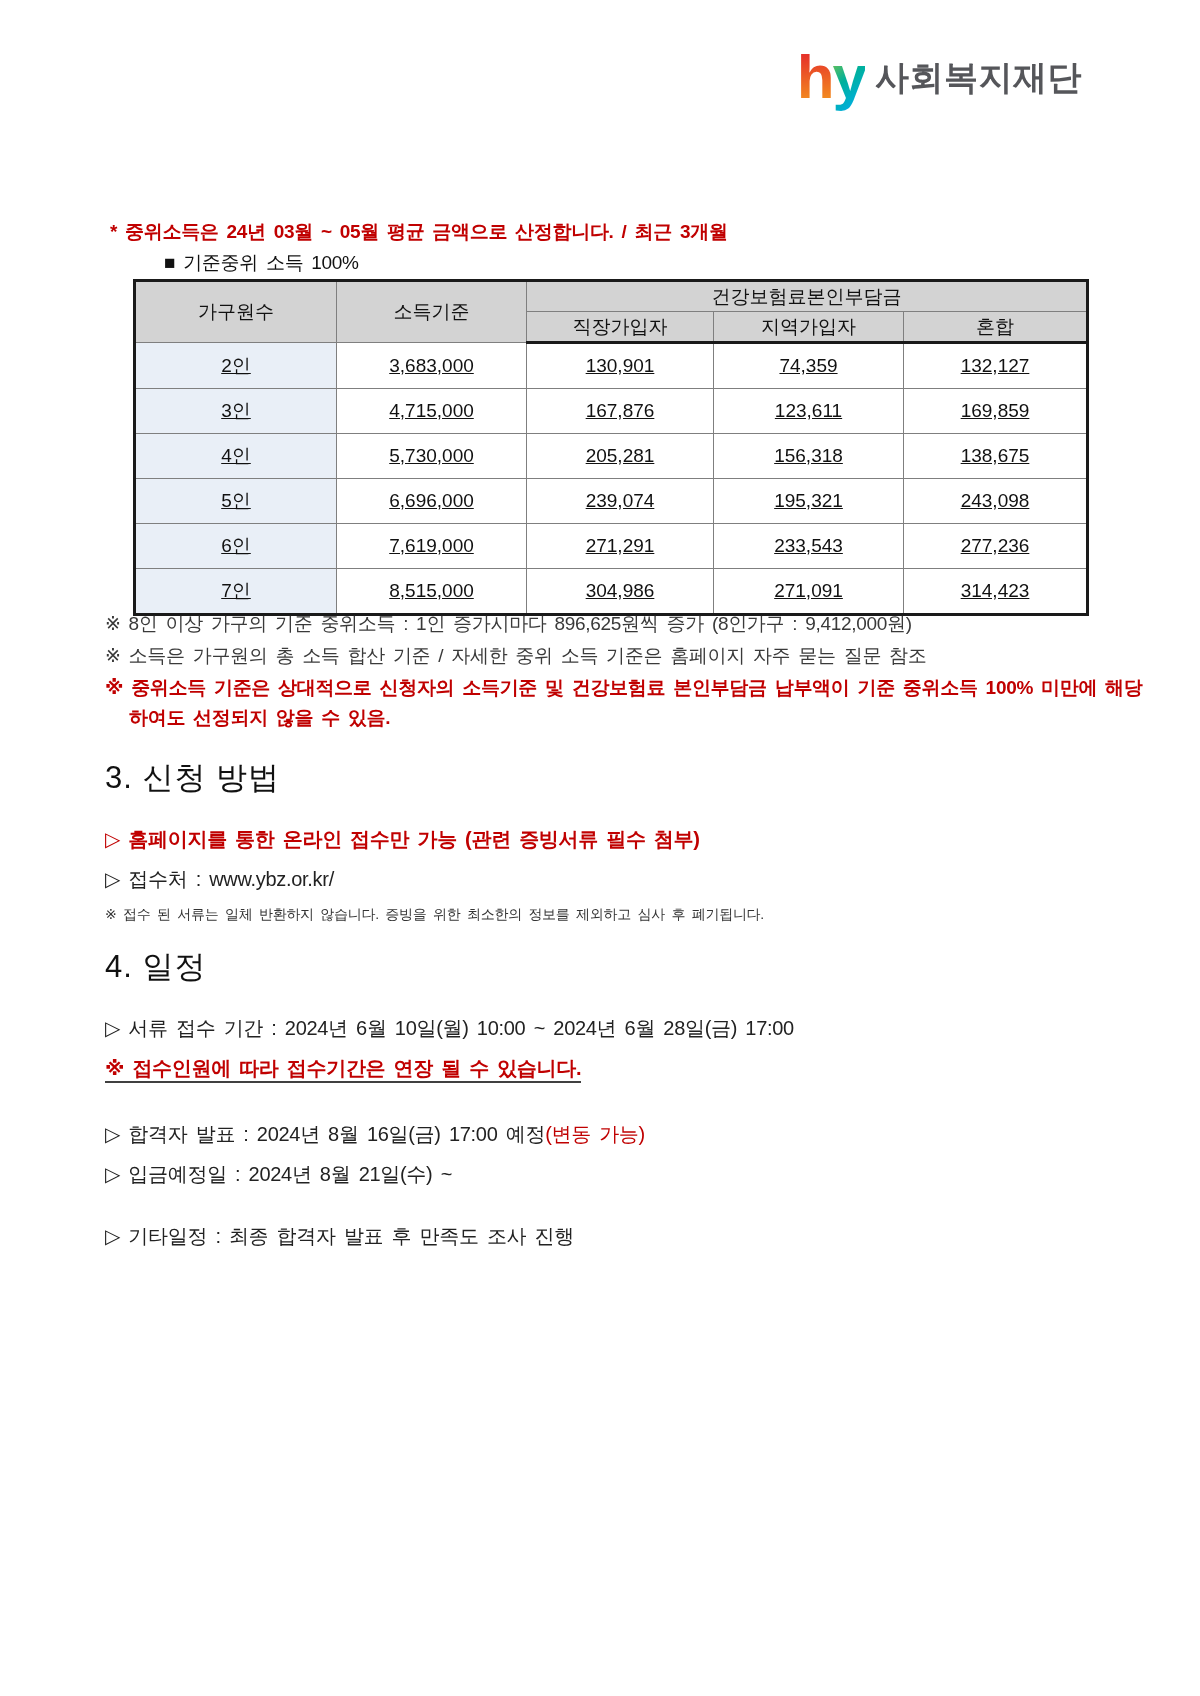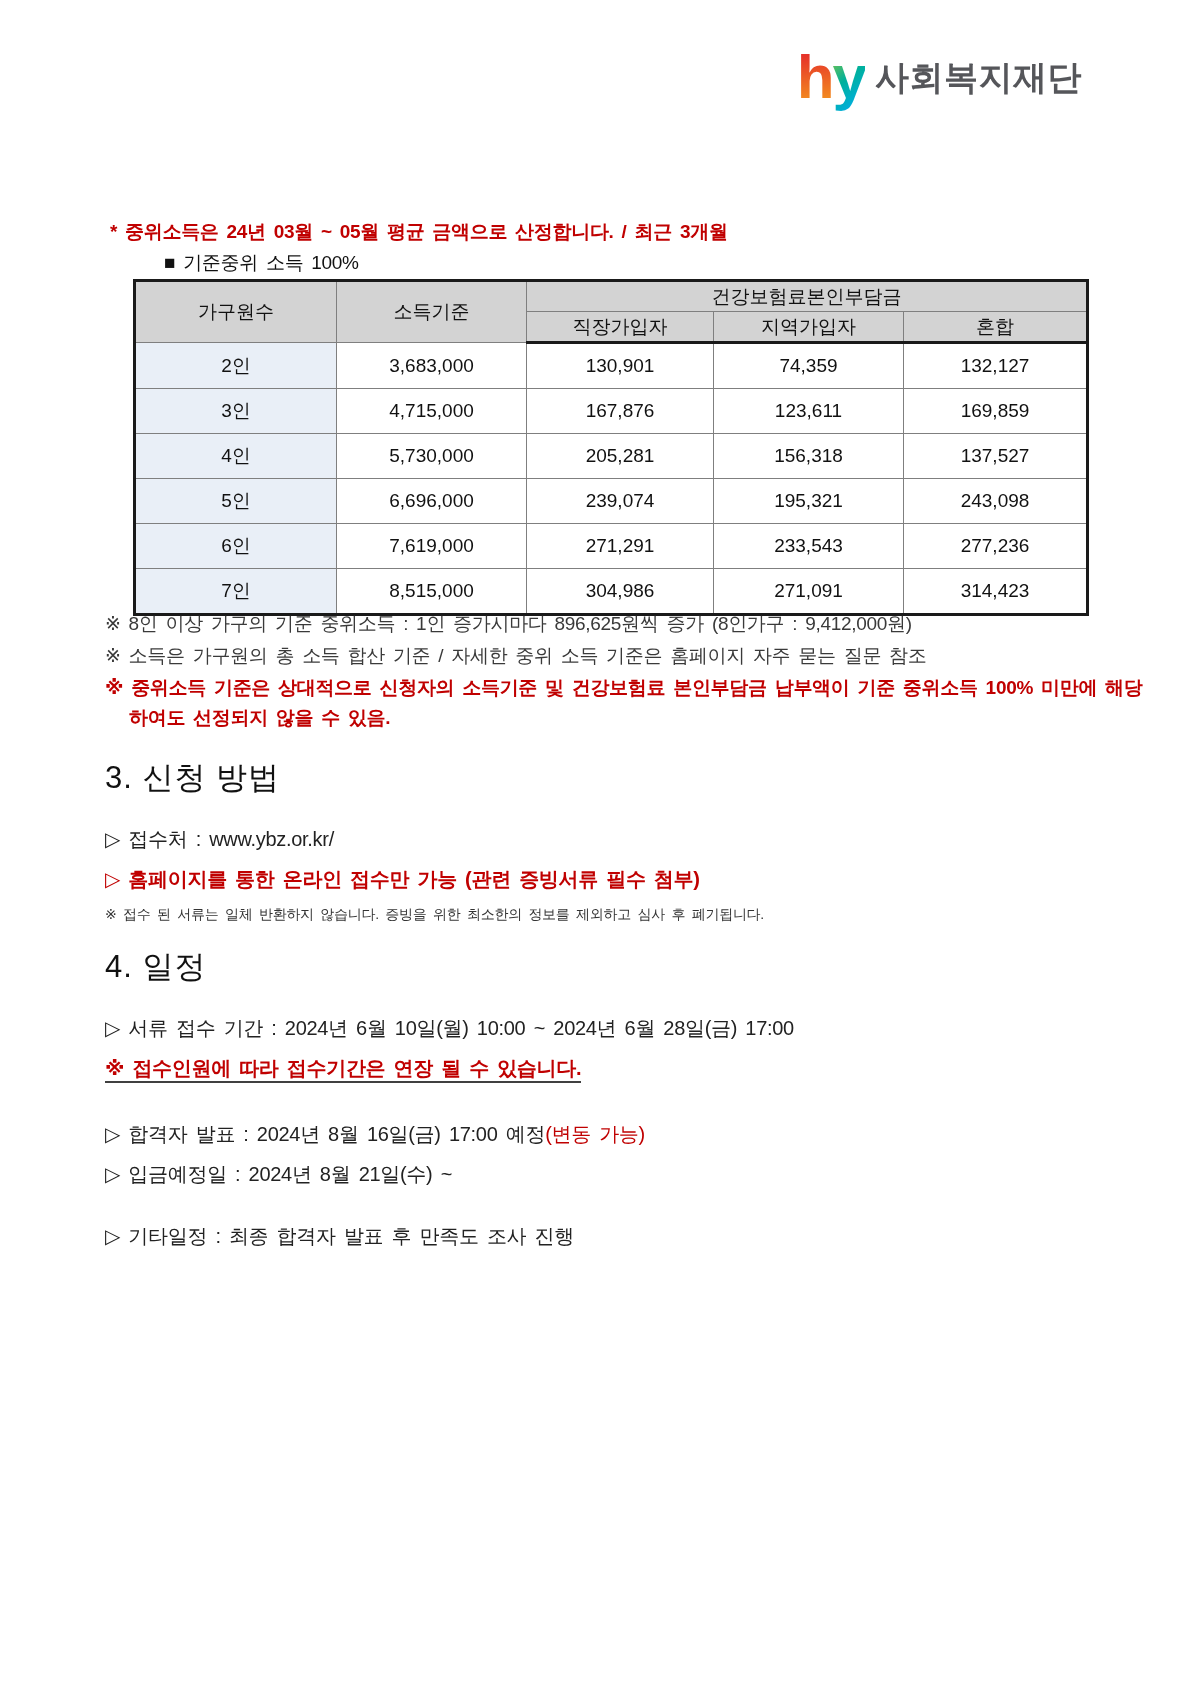--- a/index.html
+++ b/index.html
@@ -41,21 +41,21 @@
     border-collapse:collapse; table-layout:fixed;
     border:3px solid #1a1a1a;
     font-size:19px; color:#111111;
   }
   table.income th, table.income td {
     border:1px solid #7f7f7f; text-align:center; vertical-align:middle;
     padding:0; overflow:hidden; white-space:nowrap;
   }
   table.income th { background:#d3d3d3; font-weight:400; height:29px; }
   table.income thead tr:last-child th { border-bottom:3px solid #1a1a1a; }
-  table.income td { background:#ffffff; height:44px; }
+  table.income td { background:#ffffff; height:44px;text-decoration:underline; }
   table.income td.hh { background:#e9eff7; }
 
   
   .table-notes { position:absolute; left:105px; top:613px; font-size:19px; line-height:21px; }
   .table-notes .n { margin-bottom:11px; color:#3a3a3a; }
   .table-notes .n.redbold { color:#c00000; font-weight:700; margin-bottom:9px; }
   .table-notes .n.indent { padding-left:24px; }
 
   
   .section { position:absolute; left:105px; }
@@ -115,21 +115,21 @@
         <td>4,715,000</td>
         <td>167,876</td>
         <td>123,611</td>
         <td>169,859</td>
       </tr>
       <tr>
         <td class="hh">4인</td>
         <td>5,730,000</td>
         <td>205,281</td>
         <td>156,318</td>
-        <td>137,527</td>
+        <td>138,675</td>
       </tr>
       <tr>
         <td class="hh">5인</td>
         <td>6,696,000</td>
         <td>239,074</td>
         <td>195,321</td>
         <td>243,098</td>
       </tr>
       <tr>
         <td class="hh">6인</td>
@@ -150,22 +150,22 @@
 
   <div class="table-notes">
     <div class="n doc-line">※ 8인 이상 가구의 기준 중위소득 : 1인 증가시마다 896,625원씩 증가 (8인가구 : 9,412,000원)</div>
     <div class="n doc-line">※ 소득은 가구원의 총 소득 합산 기준 / 자세한 중위 소득 기준은 홈페이지 자주 묻는 질문 참조</div>
     <div class="n redbold doc-line">※ 중위소득 기준은 상대적으로 신청자의 소득기준 및 건강보험료 본인부담금 납부액이 기준 중위소득 100% 미만에 해당</div>
     <div class="n redbold indent doc-line">하여도 선정되지 않을 수 있음.</div>
   </div>
 
   <div class="section sec3">
     <h2 class="sec-heading">3. 신청 방법</h2>
+    <div class="line redbold doc-line">▷ 홈페이지를 통한 온라인 접수만 가능 (관련 증빙서류 필수 첨부)</div>
     <div class="line doc-line">▷ 접수처 : www.ybz.or.kr/</div>
-    <div class="line redbold doc-line">▷ 홈페이지를 통한 온라인 접수만 가능 (관련 증빙서류 필수 첨부)</div>
     <div class="line small doc-line">※ 접수 된 서류는 일체 반환하지 않습니다. 증빙을 위한 최소한의 정보를 제외하고 심사 후 폐기됩니다.</div>
   </div>
 
   <div class="section sec4">
     <h2 class="sec-heading">4. 일정</h2>
     <div class="line doc-line">▷ 서류 접수 기간 : 2024년 6월 10일(월) 10:00 ~ 2024년 6월 28일(금) 17:00</div>
     <div class="line redbold doc-line"><span class="underlined">※ 접수인원에 따라 접수기간은 연장 될 수 있습니다.</span></div>
     <div class="gap26"></div>
     <div class="line doc-line"><span>▷ 합격자 발표 : 2024년 8월 16일(금) 17:00 예정</span><span class="red">(변동 가능)</span></div>
     <div class="line doc-line">▷ 입금예정일 : 2024년 8월 21일(수) ~</div>

